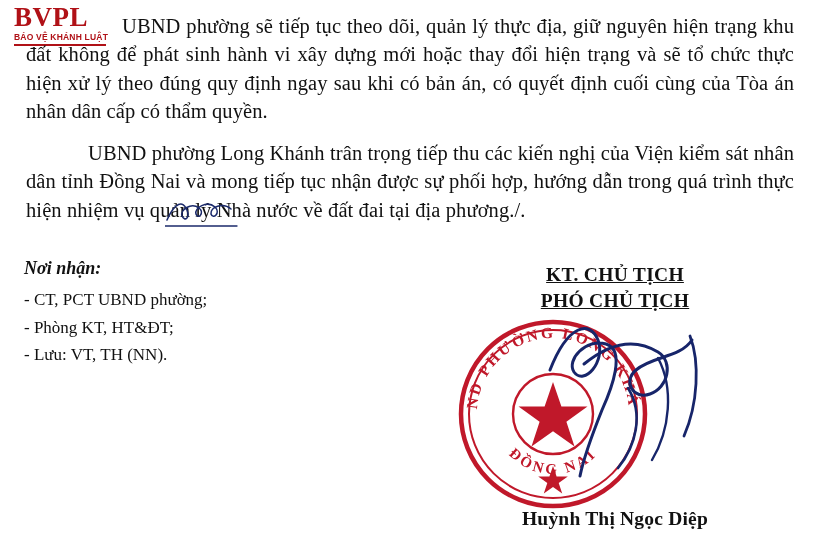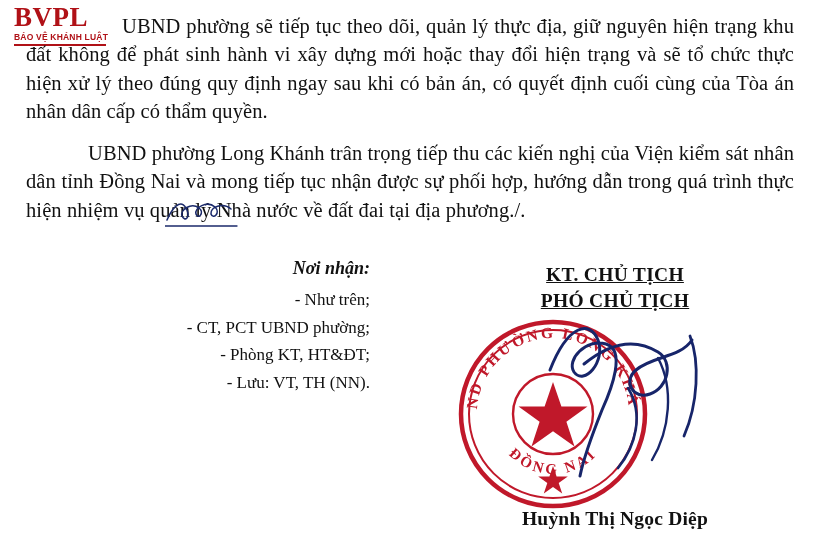--- a/index.html
+++ b/index.html
@@ -77,24 +77,23 @@
     position: absolute;
     left: 165px;
     top: 196px;
     width: 80px;
     height: 34px;
   }
 
   
   .recipients {
     position: absolute;
-    left: 40px;
+    left: 24px;
     top: 258px;
     width: 330px;
-    text-align: right;
   }
   .recipients-title {
     font-size: 18px;
     font-weight: bold;
     font-style: italic;
     margin-bottom: 7px;
   }
   .recipients ul {
     list-style: none;
     margin: 0;
@@ -169,21 +168,20 @@
 <div class="small-scribble">
   <svg width="80" height="34" viewBox="0 0 80 34" fill="none" xmlns="http://www.w3.org/2000/svg">
     <path d="M2 24 C10 6, 18 4, 22 14 C25 22, 20 26, 17 20 C15 14, 26 6, 34 12 C40 17, 33 24, 31 18 C29 12, 42 4, 50 11 C56 17, 48 24, 46 18 C45 11, 58 6, 66 13" stroke="#1b2a6b" stroke-width="1.6" stroke-linecap="round" fill="none"></path>
     <path d="M0 30 H72" stroke="#1b2a6b" stroke-width="1.3" stroke-linecap="round"></path>
   </svg>
 </div>
 
 <div class="recipients">
   <div class="recipients-title">Nơi nhận:</div>
   <ul>
-    <li>- Như trên;</li>
     <li>- CT, PCT UBND phường;</li>
     <li>- Phòng KT, HT&amp;ĐT;</li>
     <li>-  Lưu: VT, TH (NN).</li>
   </ul>
 </div>
 
 <div class="signer">
   <div class="signer-line">KT. CHỦ TỊCH</div>
   <div class="signer-line">PHÓ CHỦ TỊCH</div>
 </div>

